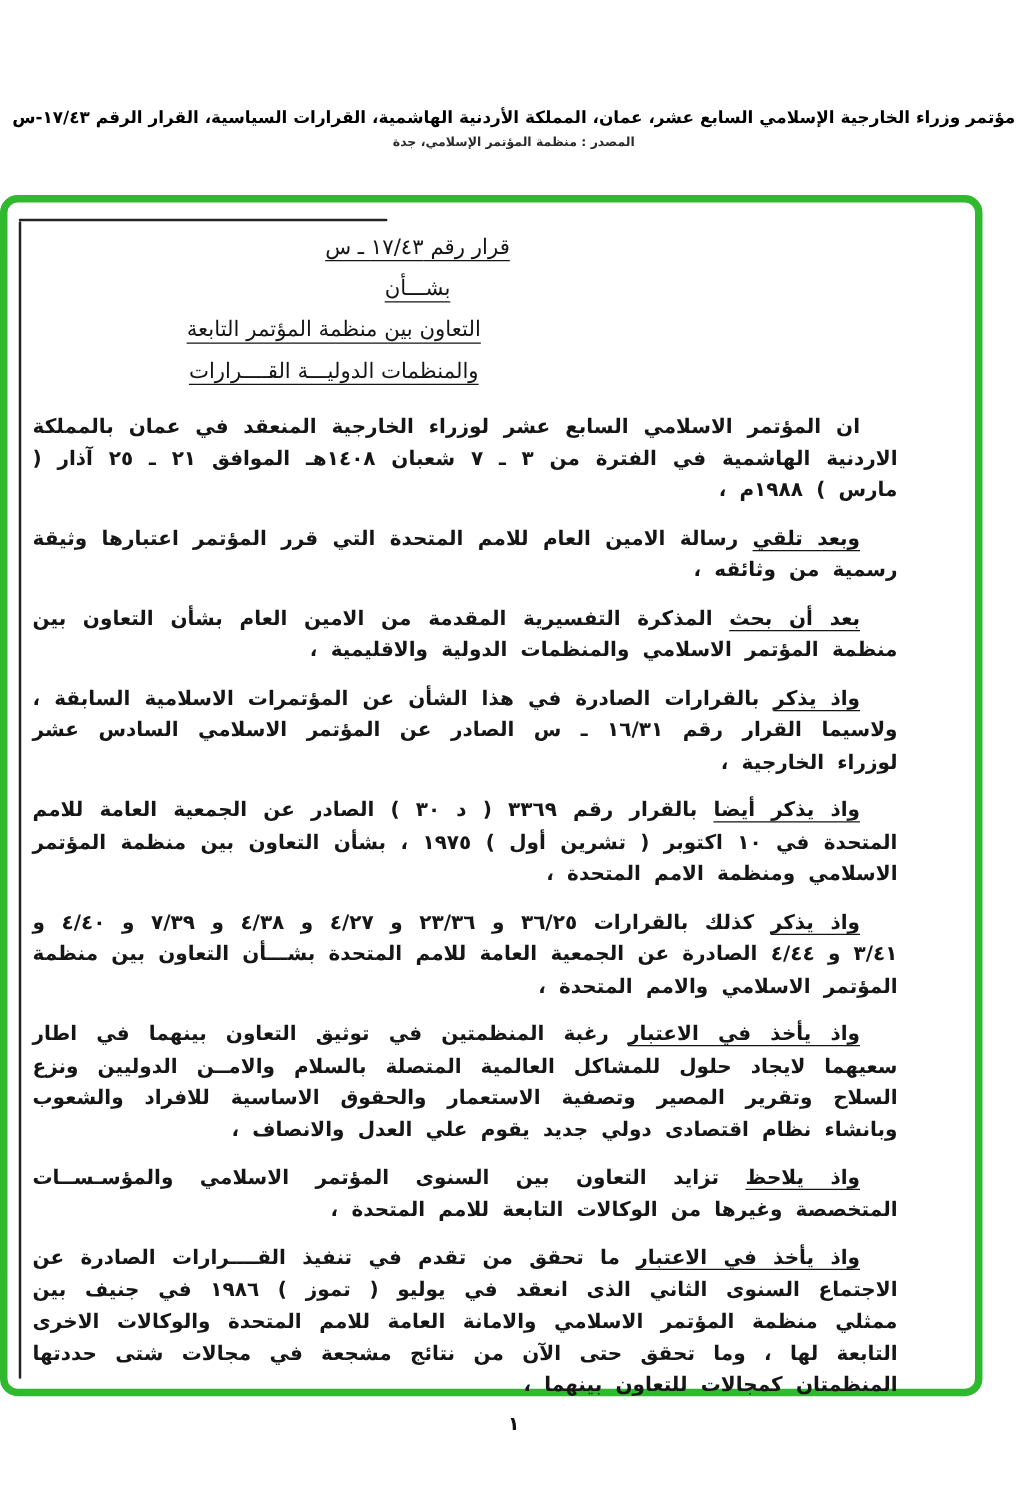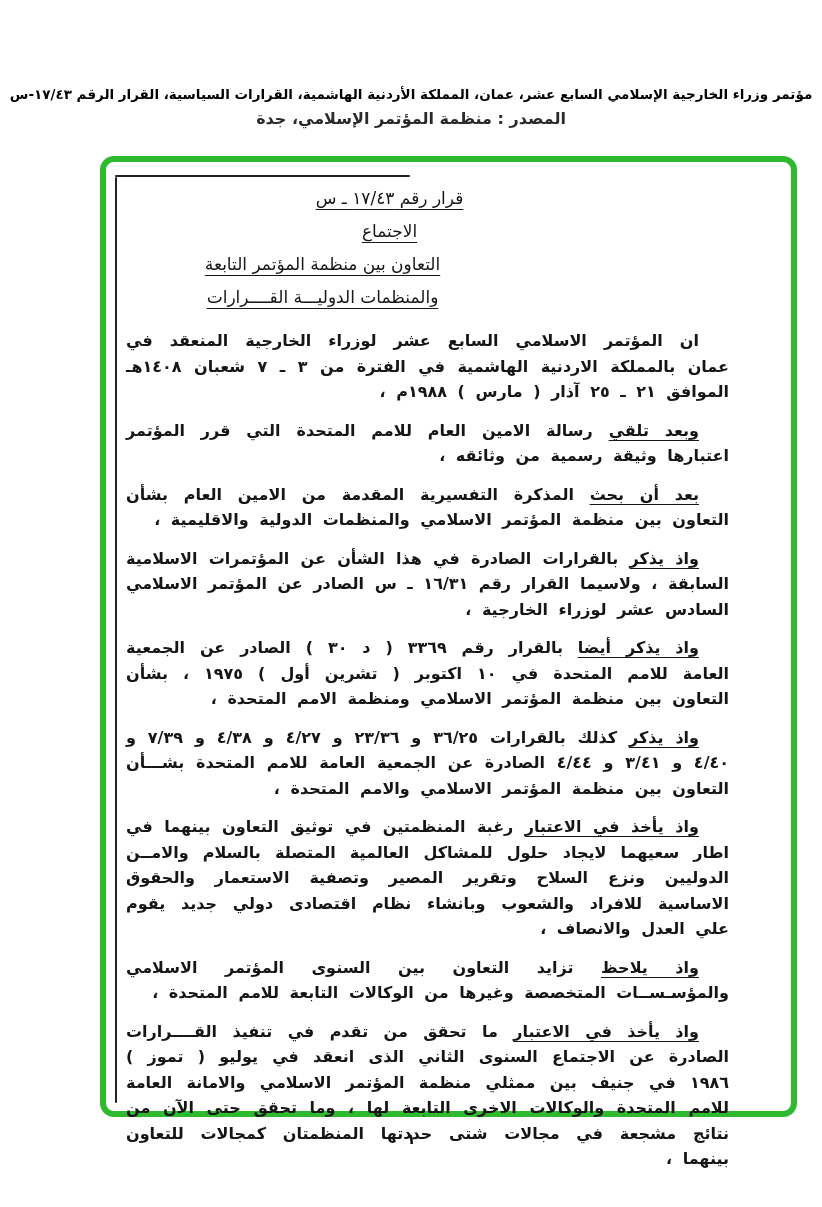--- a/index.html
+++ b/index.html
@@ -7,25 +7,25 @@
   .page {
     width: 822px; height: 1207px; position: relative; margin: 0 auto;
     background: #ffffff; direction: rtl;
     font-family: "DejaVu Sans", sans-serif; color: #161616;
     overflow: hidden;
   }
 
   
   .citation { position: absolute; top: 86px; left: 0; right: 0; text-align: center; }
   .citation-title { font-size: 13.5px; font-weight: bold; white-space: nowrap; color: #000; }
-  .citation-source { font-size: 16px; font-weight: bold; margin-top: 7px; color: #2a2a2a; }
+  .citation-source { font-size: 10px; font-weight: bold; margin-top: 7px; color: #2a2a2a; }
 
   
   .green-frame {
-    position: absolute; top: 156px; right: 25px; width: 697px; height: 961px;
+    position: absolute; top: 156px; right: 36px; width: 786px; height: 961px;
     border: 6px solid var(--frame-green, #2fb92f); border-radius: 14px; background: #ffffff;
   }
   .scan-area {
     position: absolute; inset: 0;
     padding: 22px 62px 8px 20px;
   }
   .scan-line-v { position: absolute; top: 15px; bottom: 8px; left: 9px; width: 2px; background: #242424; }
   .scan-line-h { position: absolute; top: 13px; left: 9px; width: 295px; height: 2px; background: #242424; }
 
   
@@ -59,21 +59,21 @@
     <div class="citation-source">المصدر :  منظمة المؤتمر الإسلامي، جدة</div>
   </div>
 
   <div class="green-frame">
     <div class="scan-area">
       <div class="scan-line-v"></div>
       <div class="scan-line-h"></div>
 
       <div class="doc-title">
         <div class="title-line tl-a">قرار رقم ١٧/٤٣ ـ س</div>
-        <div class="title-line tl-a">الاجتماع</div>
+        <div class="title-line tl-a">بشـــأن</div>
         <div class="title-line tl-b">التعاون بين منظمة المؤتمر التابعة</div>
         <div class="title-line tl-b">والمنظمات الدوليـــة  القــــرارات</div>
       </div>
 
       <div class="doc-body">
         <p><span class="lead"></span><span>ان المؤتمر الاسلامي السابع عشر لوزراء الخارجية المنعقد في عمان بالمملكة الاردنية الهاشمية في الفترة من ٣ ـ ٧ شعبان ١٤٠٨هـ الموافق ٢١ ـ ٢٥ آذار ( مارس ) ١٩٨٨م ،</span></p>
         <p><span class="lead">وبعد تلقي</span><span> رسالة الامين العام للامم المتحدة التي قرر المؤتمر اعتبارها وثيقة رسمية من وثائقه ،</span></p>
         <p><span class="lead">بعد أن بحث</span><span> المذكرة التفسيرية المقدمة من الامين العام بشأن التعاون بين منظمة المؤتمر الاسلامي والمنظمات الدولية والاقليمية ،</span></p>
         <p><span class="lead">واذ يذكر</span><span> بالقرارات الصادرة في هذا الشأن عن المؤتمرات الاسلامية السابقة ، ولاسيما القرار رقم ١٦/٣١ ـ س الصادر عن المؤتمر الاسلامي السادس عشر لوزراء الخارجية ،</span></p>
         <p><span class="lead">واذ يذكر أيضا</span><span> بالقرار رقم ٣٣٦٩ ( د ٣٠ ) الصادر عن الجمعية العامة للامم المتحدة في ١٠ اكتوبر ( تشرين أول ) ١٩٧٥ ، بشأن التعاون بين منظمة المؤتمر الاسلامي ومنظمة الامم المتحدة ،</span></p>

